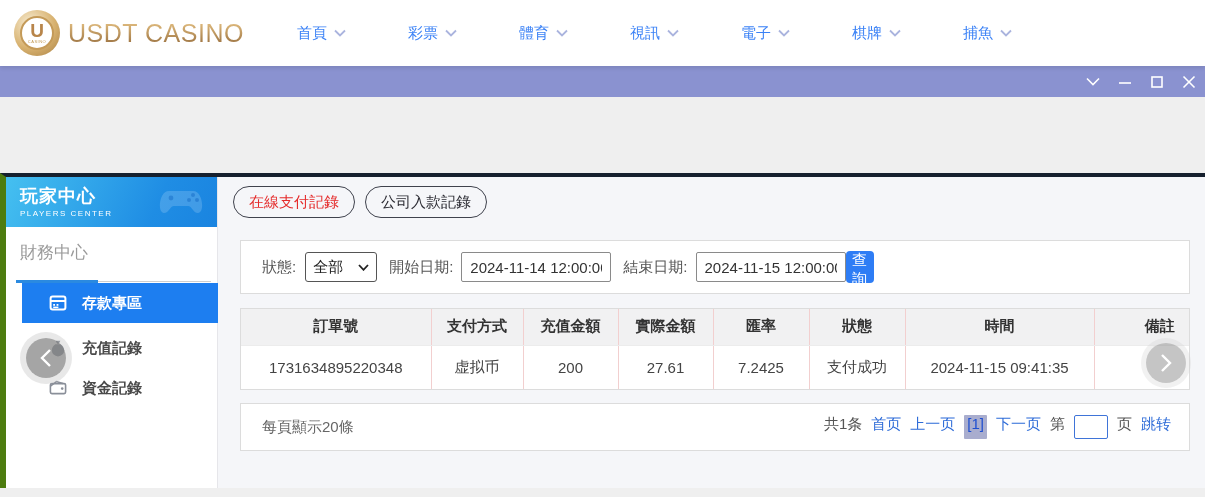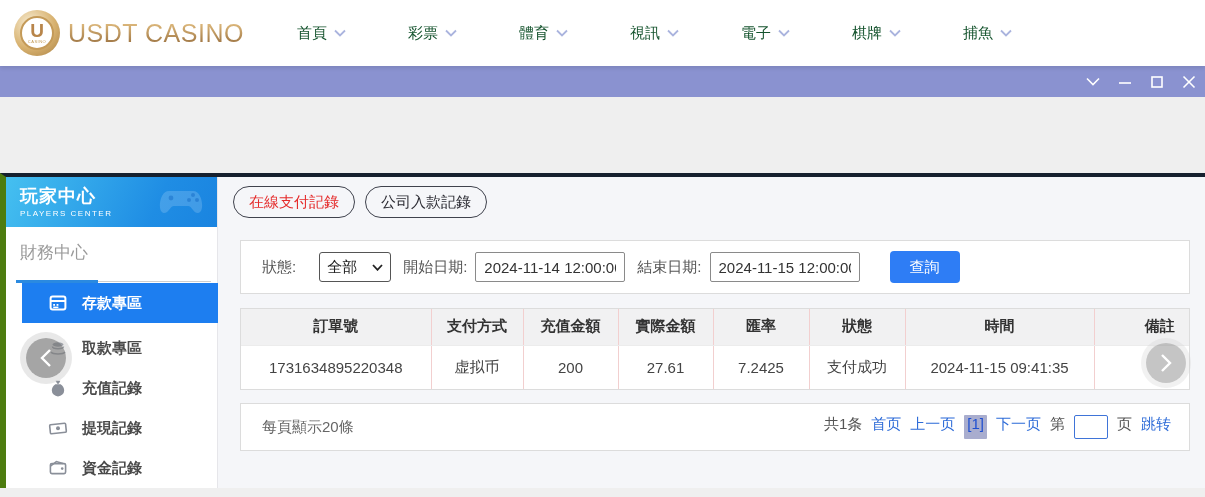--- a/index.html
+++ b/index.html
@@ -16,21 +16,21 @@
                display:flex; align-items:center; justify-content:center; }
   .logo-ball-inner { width:34px; height:34px; border-radius:50%; background:#fff;
                border:2px solid #c49a58; display:flex; flex-direction:column; align-items:center; justify-content:center; }
   .logo-u { font-size:19px; font-weight:bold; color:#b8854a; line-height:17px; }
   .logo-mini { font-size:4px; color:#c0974f; letter-spacing:.5px; }
   .logo-text { margin-left:8px; font-size:25px; font-weight:normal; letter-spacing:.5px;
                background:linear-gradient(180deg,#d9b478 20%,#9a7140 90%);
                -webkit-background-clip:text; background-clip:text; color:transparent; }
   .nav { display:flex; align-items:center; margin-left:48px; }
   .nav-item { display:flex; align-items:center; gap:7px; margin-right:62px; cursor:pointer; }
-  .nav-label { font-size:15px; color:#14532d; }
+  .nav-label { font-size:15px; color:#3b82f6; }
   .nav-chevron svg { display:block; }
 
   
   .purplebar { position:absolute; left:0; top:66px; width:1205px; height:31px; background:#8a92d0; z-index:4; }
   .win-controls { position:absolute; right:8px; top:0; height:31px; display:flex; align-items:center; gap:16px; }
   .win-btn { width:16px; height:16px; display:flex; align-items:center; justify-content:center; cursor:pointer; }
   .win-btn svg { display:block; }
 
   
   .graygap { position:absolute; left:0; top:97px; width:1205px; height:76px; background:#efefef; }
@@ -73,27 +73,27 @@
   .tab-pill { height:32px; padding:0 15px; border:1.5px solid #3f424d; border-radius:16px; background:transparent;
               font-size:15px; display:flex; align-items:center; cursor:pointer; color:#2b2b33;
               font-family:inherit; }
   .tab-pill.red { color:#e52b2b; }
 
   .panel { position:absolute; left:22px; width:950px; background:#fff; border:1px solid #dcdcdc; }
 
   .filter-panel { top:63px; height:54px; display:flex; align-items:center; }
   .flabel { font-size:15px; color:#555; }
   .filter-panel .flabel.first { margin-left:21px; }
-  .select-box { margin-left:23px; width:72px; height:30px; border:1px solid #555; border-radius:3px; background:#fff;
+  .select-box { margin-left:9px; width:72px; height:30px; border:1px solid #555; border-radius:3px; background:#fff;
                 display:flex; align-items:center; justify-content:space-between; padding:0 7px; cursor:pointer; }
   .select-box span { font-size:15px; color:#222; }
   .date-input { margin-left:8px; width:150px; height:30px; border:1px solid #8a8a8a; border-radius:2px;
                 font-size:15px; color:#333; padding:0 8px; font-family:inherit; }
   .filter-panel .flabel.mid { margin-left:12px; }
-  .query-btn { margin-left:30px; width:70px; height:32px; background:#2e7df5; color:#fff; border:none;
+  .query-btn { margin-left:0; width:28px; height:32px; background:#2e7df5; color:#fff; border:none;
                border-radius:4px; font-size:15px; cursor:pointer; font-family:inherit; }
 
   
   .table-panel { top:131px; }
   table { border-collapse:collapse; width:100%; table-layout:fixed; }
   thead th { background:#f1f1f2; height:36px; font-size:15px; color:#333; font-weight:bold;
              border-right:1px solid #f2cfcf; border-bottom:1px solid #ececec; }
   thead th:last-child { border-right:none;padding-left:36px; }
   tbody td { height:44px; font-size:15px; color:#444; text-align:center; background:#fff;
              border-right:1px solid #f2cfcf; }
@@ -247,44 +247,25 @@
                 <rect x="8.6" y="11" width="1.8" height="1.8" fill="currentColor"></rect>
                 <rect x="5.2" y="13.6" width="5.2" height="1.4" fill="currentColor"></rect>
               </svg>
           </span>
           <span class="mi-label">存款專區</span>
           <span class="mi-arrow">›</span>
         </div>
         <div class="menu-item">
           <span class="mi-icon">
             <svg viewBox="0 0 20 20">
-                <ellipse cx="10" cy="6.5" rx="5.5" ry="2.2" fill="currentColor"></ellipse>
-                <path d="M4.5 8.5 c0 1.2 2.5 2.2 5.5 2.2 s5.5-1 5.5-2.2" fill="none" stroke="currentColor" stroke-width="1.5"></path>
-                <path d="M3 14 c2 2.6 12 2.6 14 0" fill="none" stroke="currentColor" stroke-width="1.6"></path>
-              </svg>
-          </span>
-          <span class="mi-label">取款專區</span>
-        </div>
-        <div class="menu-item">
-          <span class="mi-icon">
-            <svg viewBox="0 0 20 20">
                 <path d="M7.6 2.8h4.8l-1.6 3h-1.6z" fill="currentColor"></path>
                 <path d="M7.4 6.2h5.2c2.3 1.7 3.6 3.9 3.6 6a6.2 6.2 0 0 1-12.4 0c0-2.1 1.3-4.3 3.6-6z" fill="currentColor"></path>
               </svg>
           </span>
           <span class="mi-label">充值記錄</span>
-        </div>
-        <div class="menu-item">
-          <span class="mi-icon">
-            <svg viewBox="0 0 20 20">
-                <rect x="2" y="6" width="16" height="9" rx="1" fill="none" stroke="currentColor" stroke-width="1.6" transform="rotate(-6 10 10.5)"></rect>
-                <circle cx="10" cy="10.3" r="2" fill="currentColor"></circle>
-              </svg>
-          </span>
-          <span class="mi-label">提現記錄</span>
         </div>
         <div class="menu-item">
           <span class="mi-icon">
             <svg viewBox="0 0 20 20">
                 <rect x="2.4" y="5.6" width="15.2" height="10" rx="1.5" fill="none" stroke="currentColor" stroke-width="1.6"></rect>
                 <path d="M2.4 8.2 l6-4.6 6.6 2" fill="none" stroke="currentColor" stroke-width="1.6"></path>
                 <circle cx="14.2" cy="10.6" r="1.3" fill="currentColor"></circle>
               </svg>
           </span>
           <span class="mi-label">資金記錄</span>

